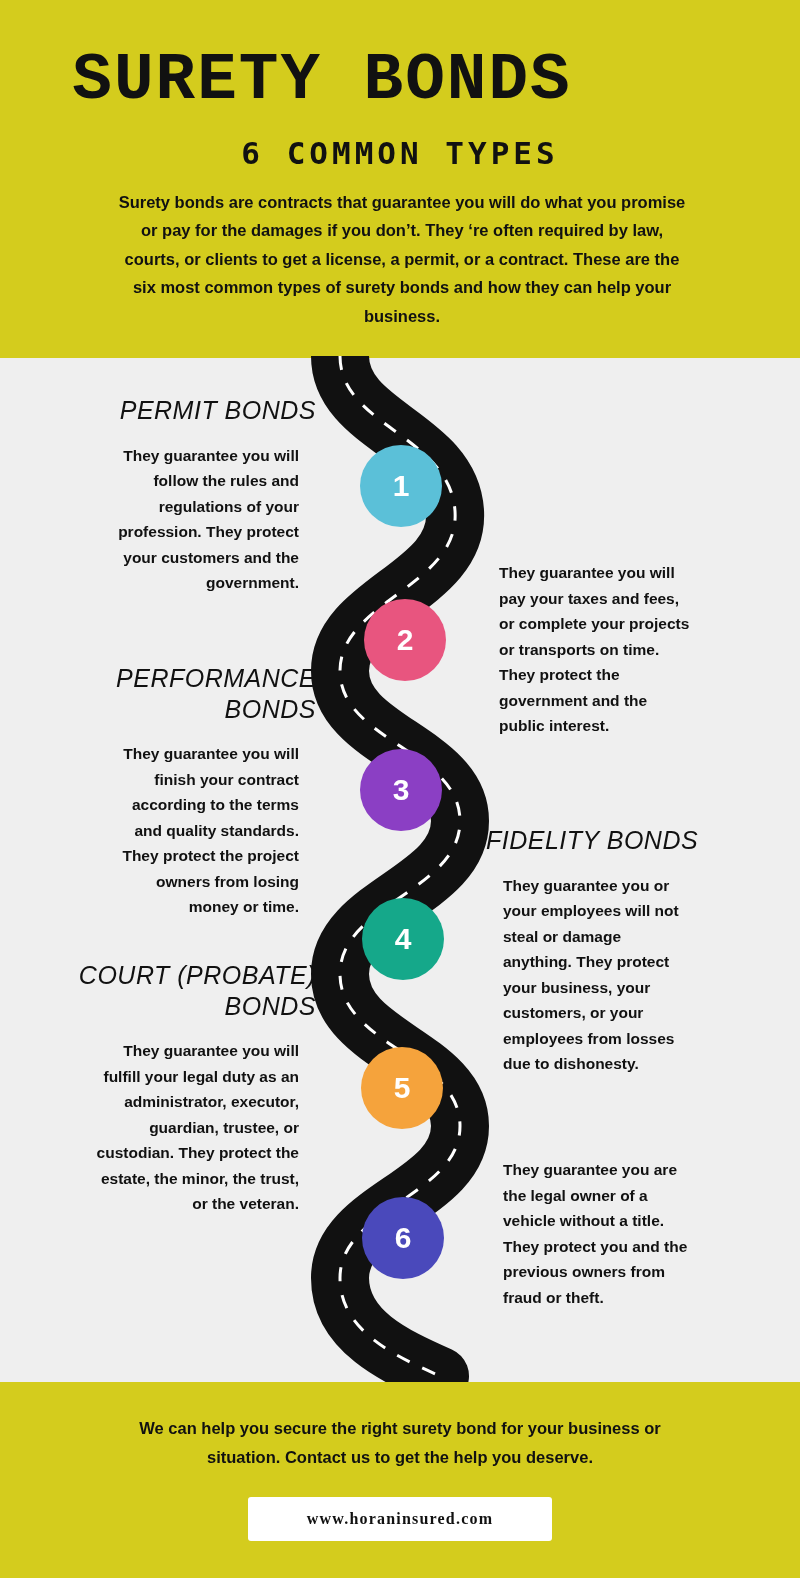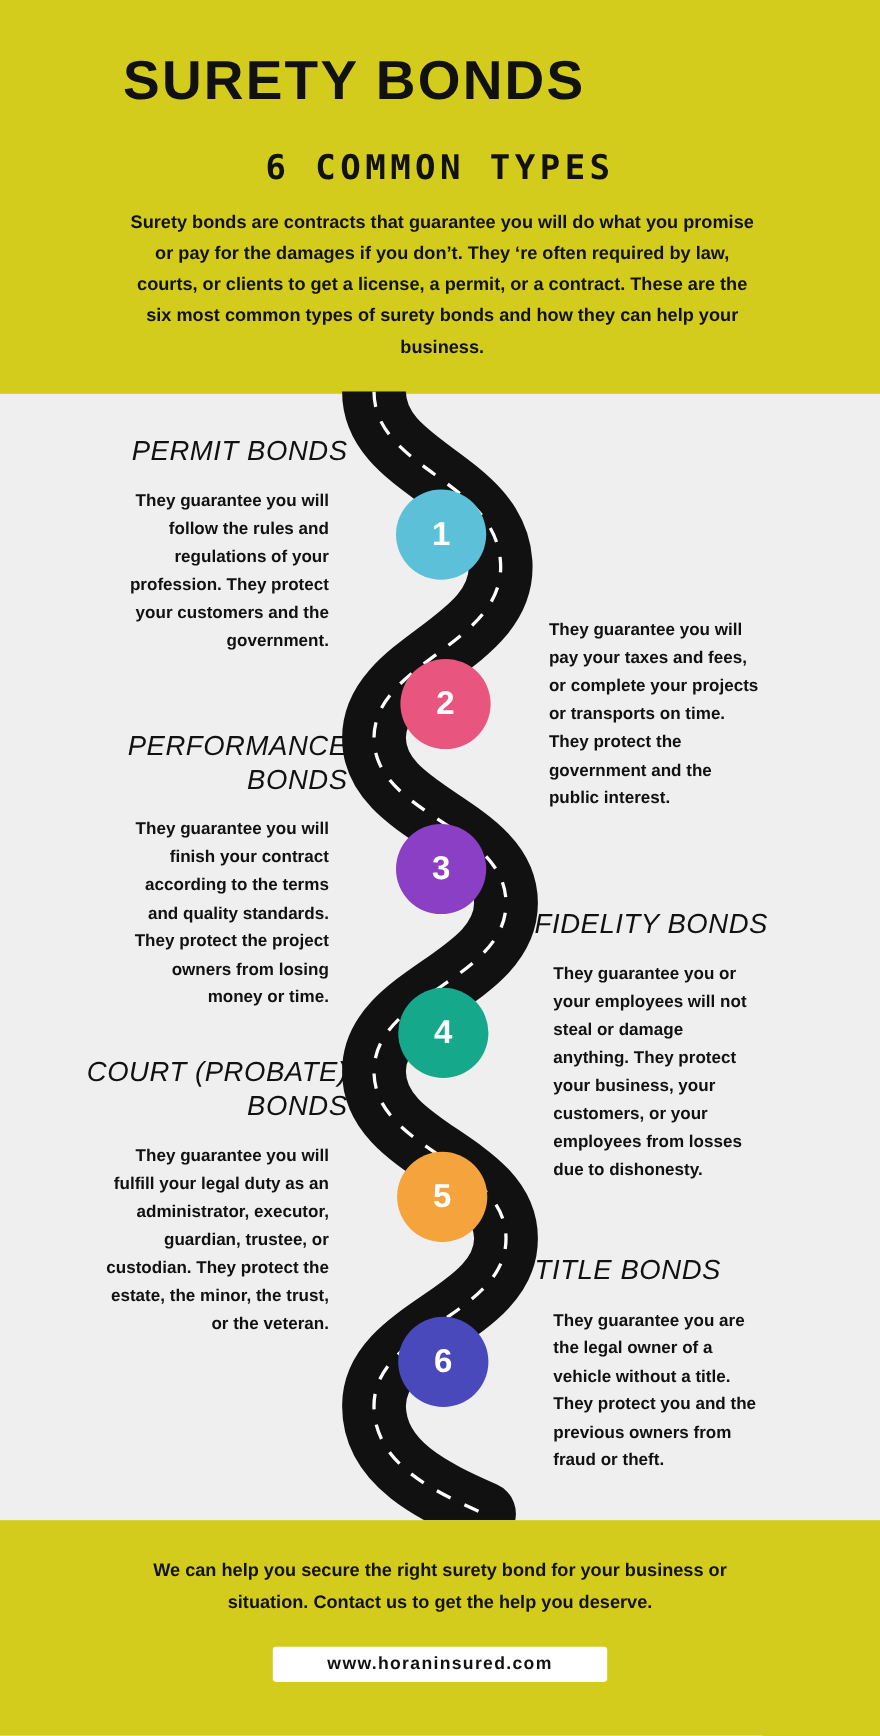--- a/index.html
+++ b/index.html
@@ -13,23 +13,23 @@
   .page{position:relative;width:800px;height:1578px;overflow:hidden;background:#efefef;}
 
   
   .header{
     position:absolute;left:0;top:0;width:800px;height:358px;
     background:#d4cc1d;
   }
   .title{
     position:absolute;left:0;top:48px;width:644px;
     text-align:center;
-    font-family:Liberation Sans, sans-serif;
+    font-family:Liberation Mono, monospace;
     font-weight:bold;
-    font-size:50px;
+    font-size:66px;
     letter-spacing:2px;
     color:#111;
     line-height:1;
   }
   .subtitle{
     position:absolute;left:0;top:135px;width:800px;
     text-align:center;
     font-family:"DejaVu Sans Mono", monospace;
     font-weight:bold;
     font-size:31px;
@@ -87,23 +87,23 @@
   .footer{
     position:absolute;left:0;top:1382px;width:800px;height:196px;
     background:#d4cc1d;
   }
   .footer-text{
     position:absolute;left:105px;top:32px;width:590px;
     text-align:center;
     font-size:16.5px;font-weight:bold;line-height:1.75;color:#111;
   }
   .url-box{
-    position:absolute;left:248px;top:115px;width:304px;height:32px;
+    position:absolute;left:248px;top:115px;width:304px;height:44px;
     background:#fff;border-radius:3px;
-    display:flex;align-items:center;justify-content:center;
+    display:flex;align-items:center;justify-content:center;font-family:Liberation Serif, serif;
   }
   .url-box span{
     font-size:16px;font-weight:bold;letter-spacing:1.2px;color:#111;
   }
 </style>
 </head>
 <body>
 
 <div class="page">
 
@@ -169,21 +169,20 @@
     <h3>FIDELITY BONDS</h3>
     <p>They guarantee you or your employees will not steal or damage anything. They protect your business, your customers, or your employees from losses due to dishonesty.</p>
   </div>
 
   <div class="block left" style="left:72px;top:960px;width:244px;">
     <h3>COURT (PROBATE) BONDS</h3>
     <p>They guarantee you will fulfill your legal duty as an administrator, executor, guardian, trustee, or custodian. They protect the estate, the minor, the trust, or the veteran.</p>
   </div>
 
   <div class="block right" style="left:486px;top:1140px;width:224px;">
-    <h3>TITLE BONDS</h3>
     <p>They guarantee you are the legal owner of a vehicle without a title. They protect you and the previous owners from fraud or theft.</p>
   </div>
 
   <div class="footer" style="background: rgb(212, 204, 29);">
     <div class="footer-text">We can help you secure the right surety bond for your business or situation. Contact us to get the help you deserve.</div>
     <div class="url-box">
       <span>www.horaninsured.com</span>
     </div>
   </div>
 

